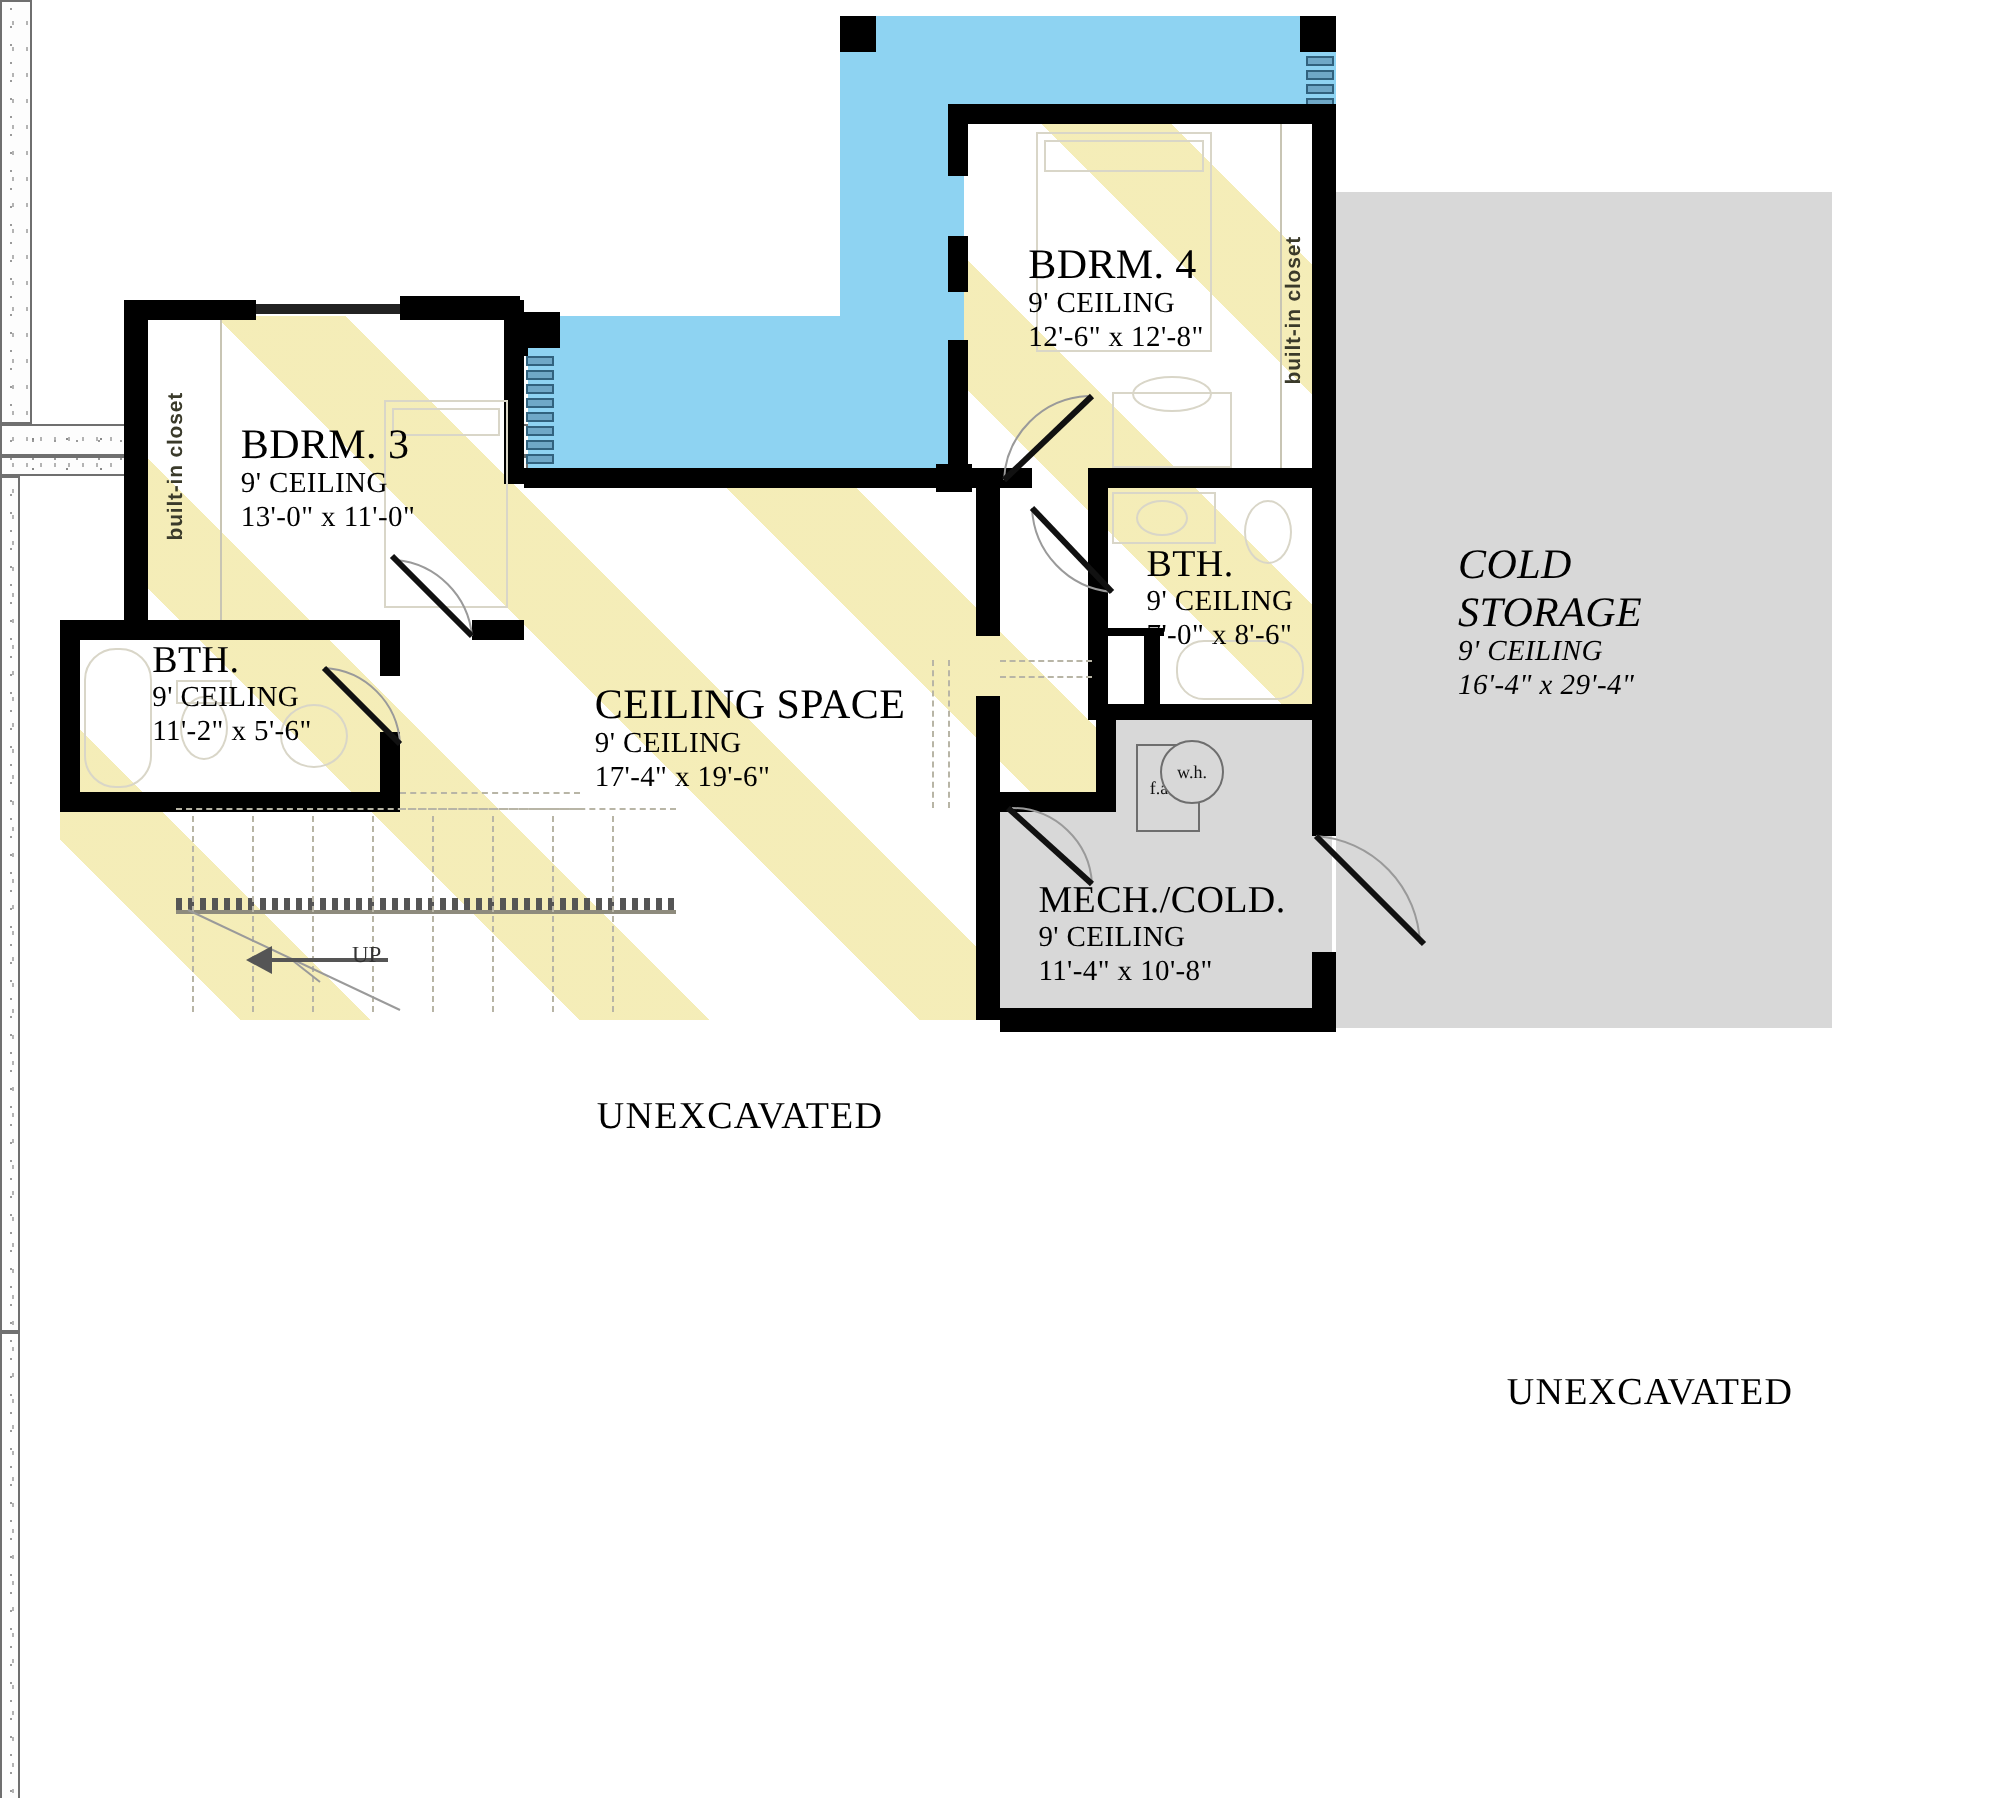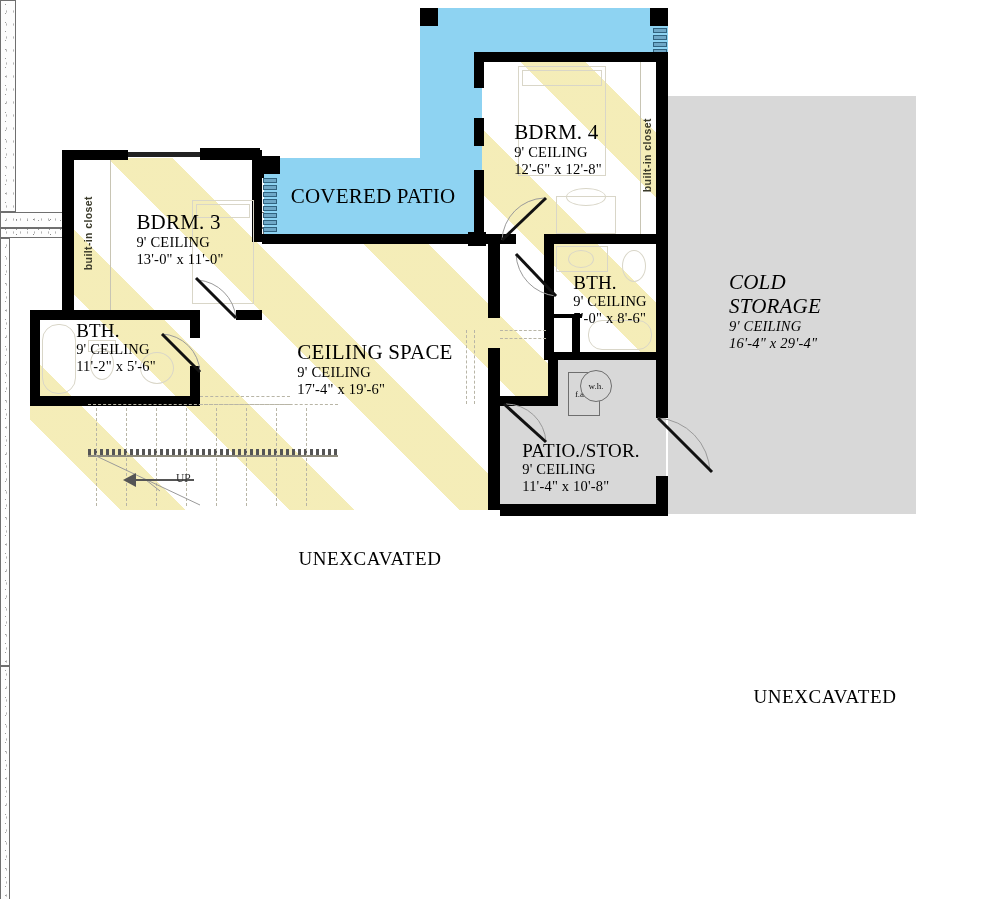--- a/index.html
+++ b/index.html
@@ -250,21 +250,21 @@
   <div class="dashh" style="left:500px;top:330px;width:46px;"></div>
   <div class="dashh" style="left:500px;top:338px;width:46px;"></div>
 
   <div class="equip" style="left:568px;top:372px;width:32px;height:44px;">
     <span>f.a.u.</span>
   </div>
   <div class="equip circle" style="left:580px;top:370px;width:32px;height:32px;">
     <span>w.h.</span>
   </div>
 
-  <div class="lbl" style="left:180px;top:210px;font-family:Liberation Serif, serif;">
+  <div class="lbl" style="left:164px;top:210px;font-family:Liberation Serif, serif;">
     <div class="nm big">BDRM. 3</div>
     <div class="ce">9' CEILING</div>
     <div class="dm">13'-0" x 11'-0"</div>
   </div>
   <div class="vlabel" style="left:82px;top:196px;">built-in closet</div>
 
   <div class="lbl" style="left:558px;top:120px;">
     <div class="nm big">BDRM. 4</div>
     <div class="ce">9' CEILING</div>
     <div class="dm">12'-6" x 12'-8"</div>
@@ -283,33 +283,30 @@
     <div class="dm">7'-0" x 8'-6"</div>
   </div>
 
   <div class="lbl" style="left:375px;top:340px;">
     <div class="nm big">CEILING SPACE</div>
     <div class="ce">9' CEILING</div>
     <div class="dm">17'-4" x 19'-6"</div>
   </div>
 
   <div class="lbl" style="left:581px;top:440px;">
-    <div class="nm">PATIO./STOR.</div>
+    <div class="nm">MECH./COLD.</div>
     <div class="ce">9' CEILING</div>
     <div class="dm">11'-4" x 10'-8"</div>
   </div>
 
   <div class="lbl" style="left:775px;top:270px;font-style:italic;">
     <div class="nm big">COLD</div>
     <div class="nm big">STORAGE</div>
     <div class="ce">9' CEILING</div>
     <div class="dm">16'-4" x 29'-4"</div>
   </div>
 
-  <div class="lbl" style="left:373px;top:184px;">
-    <div class="nm big">COVERED PATIO</div>
-  </div>
 
   <div class="lbl unex" style="left:370px;top:548px;">UNEXCAVATED</div>
 
   <div class="lbl unex" style="left:825px;top:686px;">UNEXCAVATED</div>
 
 </div>
 
 </body></html>

